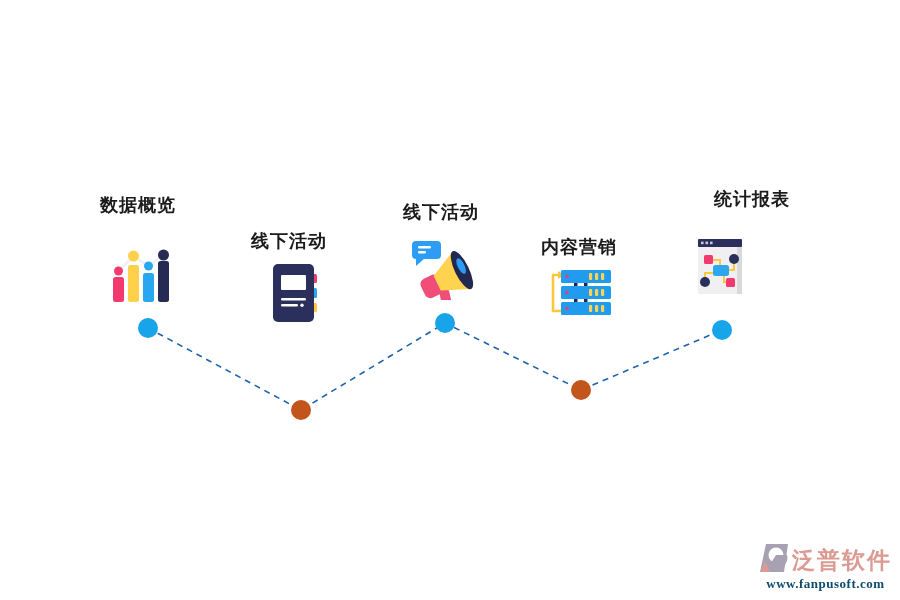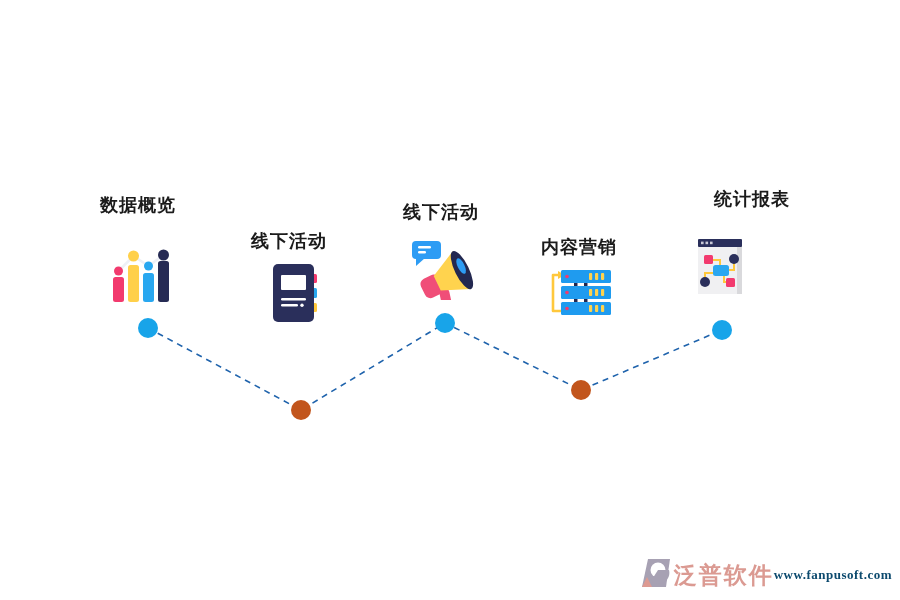--- a/index.html
+++ b/index.html
@@ -39,21 +39,21 @@
   .icon-1 { left: 269px; top: 262px; }
   .icon-2 { left: 406px; top: 236px; }
   .icon-3 { left: 549px; top: 269px; }
   .icon-4 { left: 696px; top: 236px; }
 
   .watermark {
     position: absolute;
     right: 8px;
     bottom: 8px;
     display: flex;
-    flex-direction: row;
+    flex-direction: column;
     align-items: center;
   }
   .watermark-row {
     display: flex;
     align-items: center;
     gap: 3px;
   }
   .watermark-brand {
     font-size: 23px;
     font-weight: 700;

